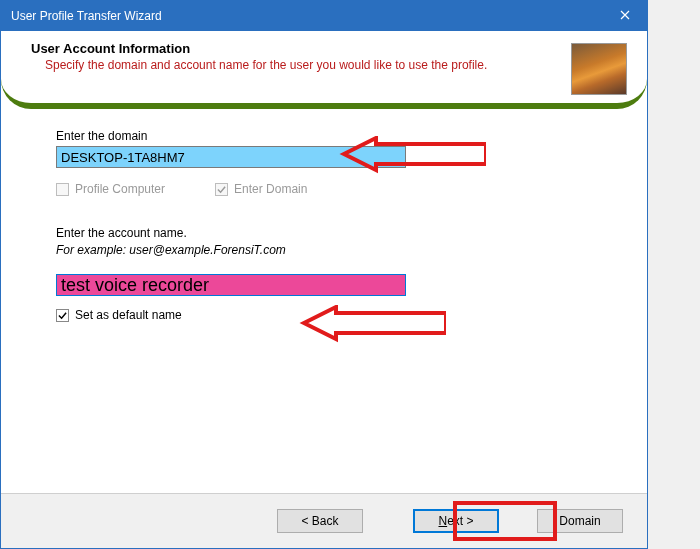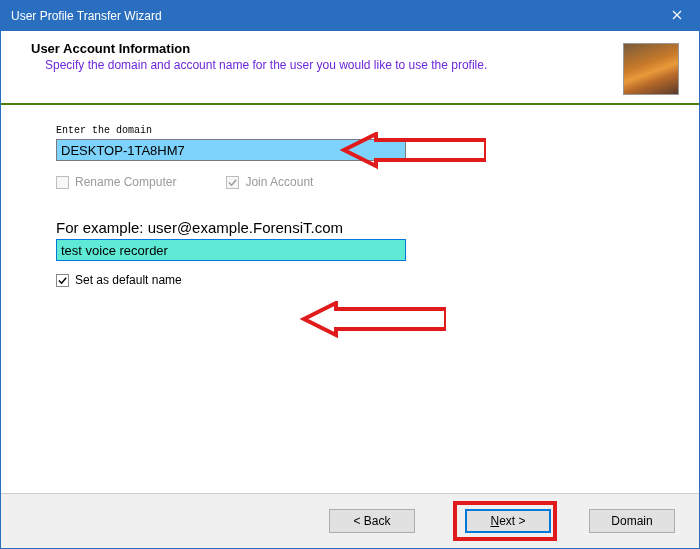--- a/index.html
+++ b/index.html
@@ -6,21 +6,21 @@
     margin: 0;
     padding: 0;
     width: 700px;
     height: 549px;
     font-family: "Segoe UI", Tahoma, sans-serif;
     font-size: 12px;
     background: #f0f0f0;
     overflow: hidden;
   }
   .window {
-    width: 700px;
+    width: 648px;
     height: 549px;
     background: #ffffff;
     border: 1px solid #2a6fbf;
     box-sizing: border-box;
     display: flex;
     flex-direction: column;
   }
   .titlebar {
     height: 30px;
     background: #2a6fbf;
@@ -41,78 +41,79 @@
     justify-content: center;
     cursor: pointer;
   }
   .titlebar .close-btn svg { width: 10px; height: 10px; }
 
   .header {
     padding: 10px 20px 8px 30px;
     display: flex;
     align-items: flex-start;
     justify-content: space-between;
-    border-bottom: 2px solid #4d7c0f;
+    border-bottom: 6px solid #4d7c0f;
+    border-radius: 30px;
   }
   .header-text { max-width: 540px; }
   .header-text h1 {
     margin: 0 0 2px 0;
     font-size: 13px;
     font-weight: bold;
     color: #000;
   }
   .header-text p {
     margin: 0 0 0 14px;
     font-size: 12px;
-    color: #6d28d9;
+    color: #b91c1c;
     line-height: 1.3;
   }
   .banner {
     width: 56px;
     height: 52px;
     background: linear-gradient(160deg,#7a5a3a 0%, #c87a2a 40%, #e89a3a 55%, #b86a2a 70%, #5a3a2a 100%);
     border: 1px solid #999;
     box-sizing: border-box;
     margin-top: 2px;
   }
 
   .body {
     flex: 1 1 auto;
     padding: 20px 50px 10px 55px;
     color: #000;
     position: relative;
   }
   .field-label {
-    font-size: 10px;
+    font-size: 12px;
     margin-bottom: 3px;
-    font-family: Liberation Mono, monospace;
   }
   .field-sublabel {
-    font-size: 15px;
-    margin-bottom: 3px;
+    font-size: 12px;
+    margin-bottom: 17px;
+    font-style: italic;
   }
   .domain-input {
     width: 350px;
     height: 22px;
     border: 1px solid #7a7a7a;
     background: #7dd3fc;
     font-family: inherit;
     font-size: 13px;
     padding: 1px 4px;
     box-sizing: border-box;
     color: #000;
     outline: none;
   }
   .account-input {
     width: 350px;
     height: 22px;
     border: 1px solid #0078d7;
-    background: #5eead4;
+    background: #ec4899;
     font-family: inherit;
-    font-size: 13px;
+    font-size: 18px;
     padding: 1px 4px;
     box-sizing: border-box;
     color: #000;
     outline: none;
   }
 
   .check-row {
     display: flex;
     align-items: center;
     gap: 50px;
@@ -210,35 +211,36 @@
   </div>
 
   <div class="body">
 
     <div class="field-label">Enter the domain</div>
     <input class="domain-input" type="text" value="DESKTOP-1TA8HM7" style="">
 
     <div class="check-row">
       <label class="cb disabled">
         <span class="box"></span>
-        <span>Rename Computer</span>
+        <span>Profile Computer</span>
       </label>
       <label class="cb disabled checked">
         <span class="box">
           <span class="check-mark">
             <svg viewBox="0 0 10 10">
                 <path d="M1 5 L4 8 L9 2" stroke="#9a9a9a" stroke-width="1.6" fill="none"></path>
               </svg>
           </span>
         </span>
-        <span>Join Account</span>
+        <span>Enter Domain</span>
       </label>
     </div>
 
     <div class="account-block">
+      <div class="field-label">Enter the account name.</div>
       <div class="field-sublabel">For example: user@example.ForensiT.com</div>
       <input class="account-input" type="text" value="test voice recorder" style="">
     </div>
 
     <div class="default-row">
       <label class="cb checked">
         <span class="box">
           <span class="check-mark">
             <svg viewBox="0 0 10 10">
                 <path d="M1 5 L4 8 L9 2" stroke="#000" stroke-width="1.6" fill="none"></path>

